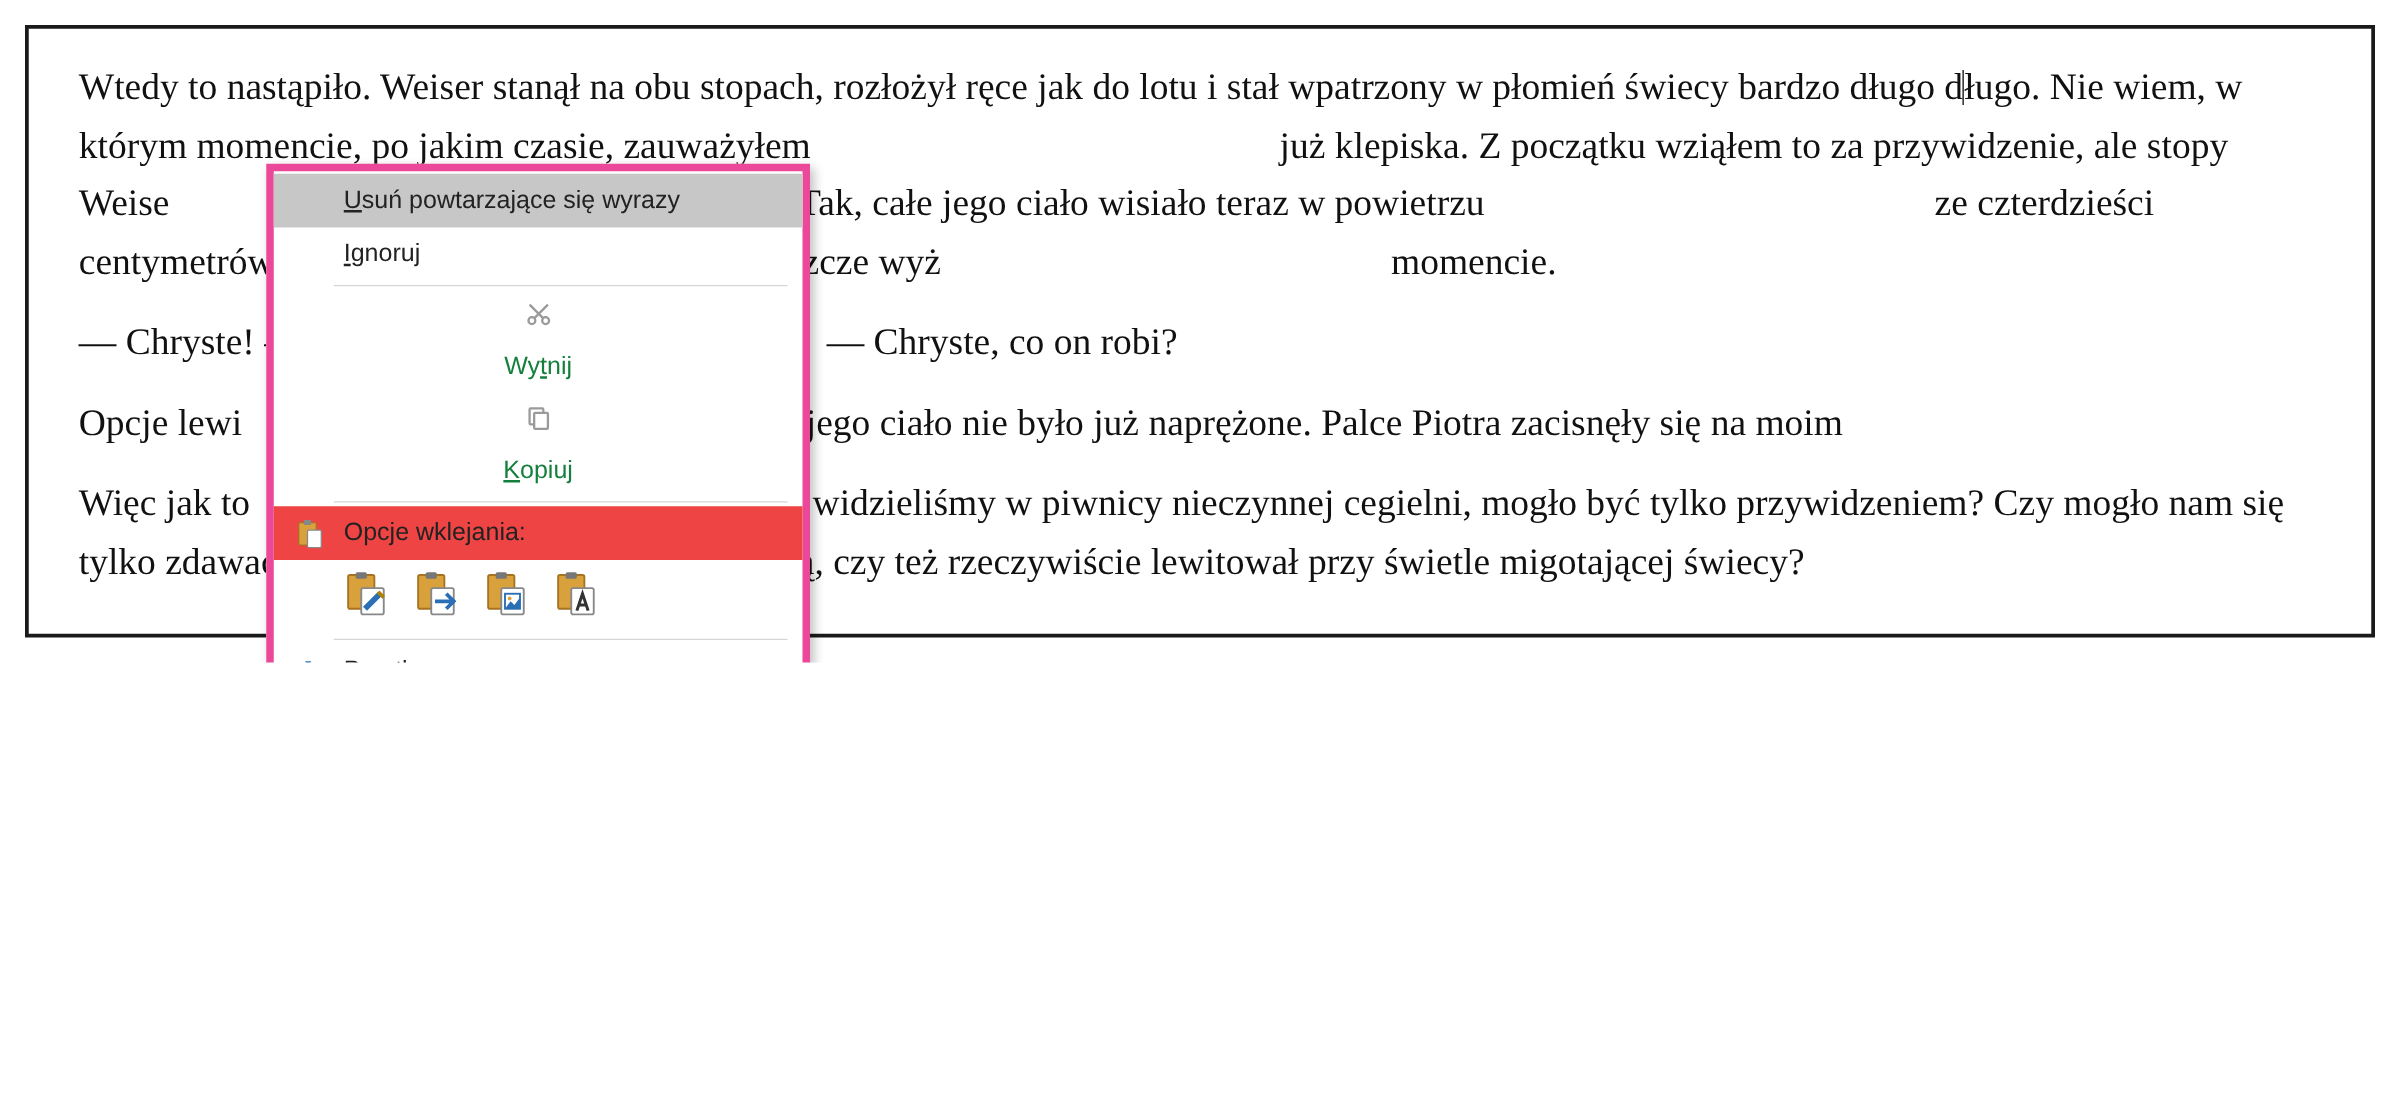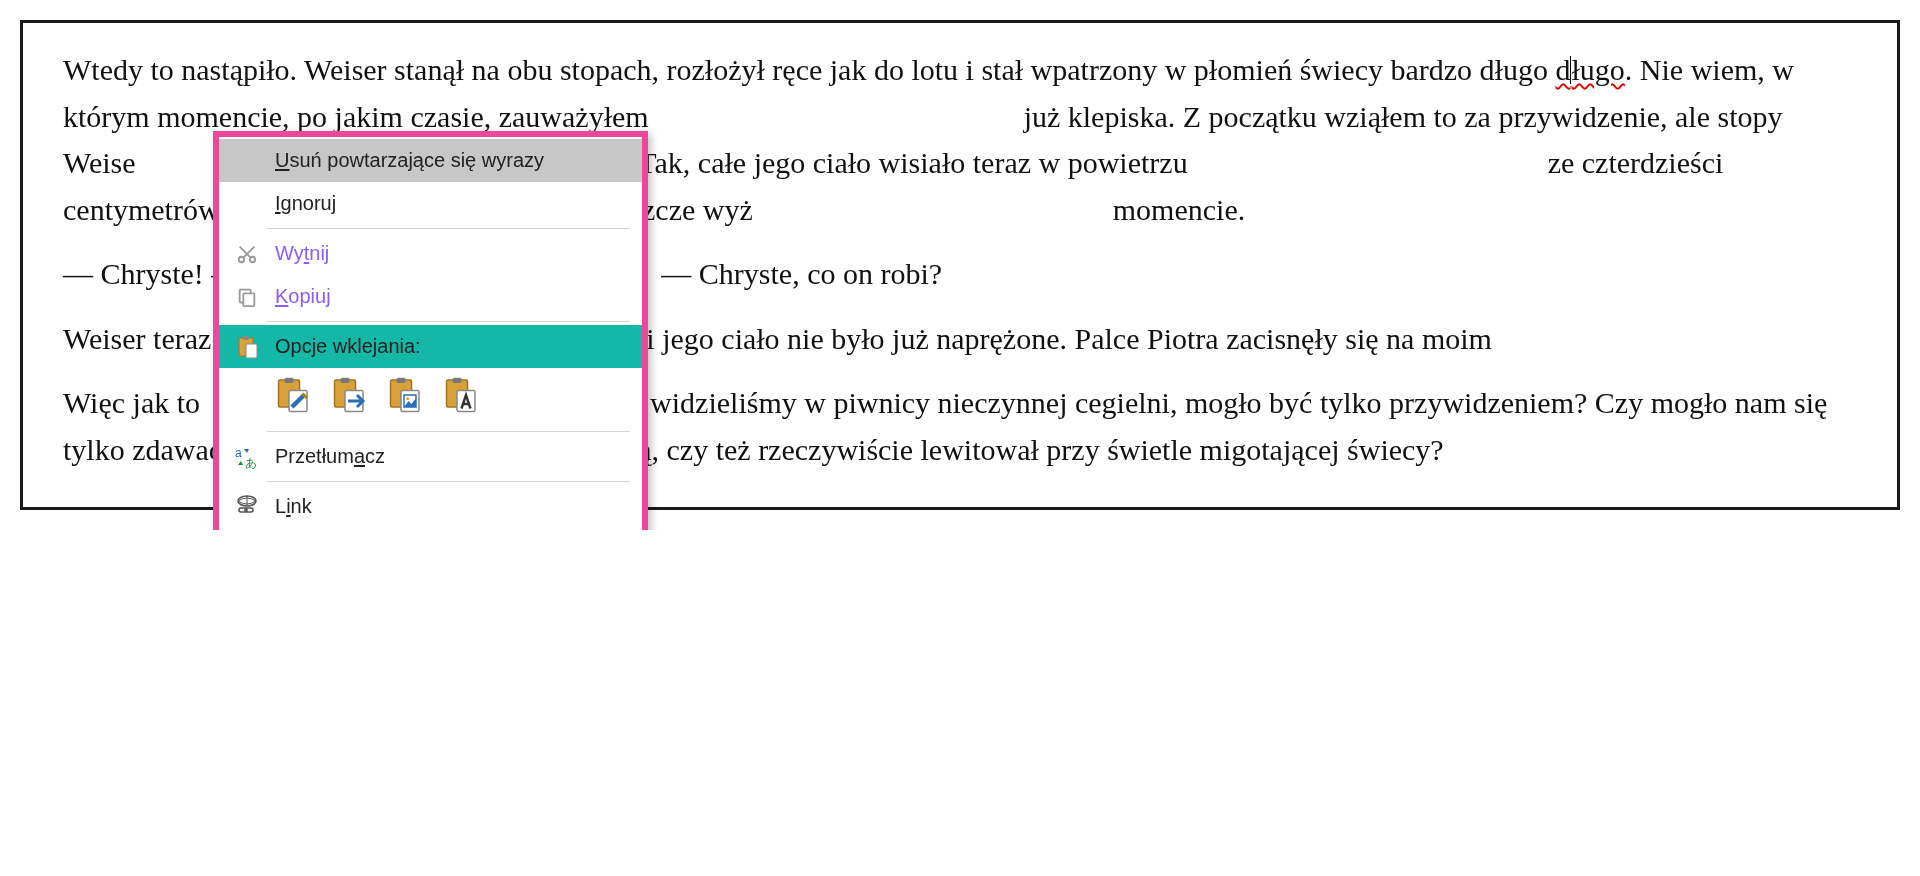--- a/index.html
+++ b/index.html
@@ -23,21 +23,20 @@
   .cursor {
     display: inline-block;
     width: 1px;
     height: 28px;
     background: #000;
     vertical-align: text-bottom;
     margin: 0 0 2px 0;
   }
   
   .wavy {
-    text-decoration: underline;
     text-decoration-style: wavy;
     text-decoration-color: #d00;
     text-decoration-thickness: 2px;
     text-underline-offset: 3px;
   }
 
   
   .ctxmenu {
     position: absolute;
     top: 108px;
@@ -54,24 +53,24 @@
   }
   .ctxitem {
     display: flex;
     align-items: center;
     gap: 14px;
     padding: 6px 14px 6px 14px;
     min-height: 38px;
     cursor: default;
   }
   .ctxitem.selected { background: #c7c7c7; }
-  .ctxitem.section { background: #14b8a6; }
+  .ctxitem.section { background: #ef4444; }
   .ctxitem .icon { width: 28px; height: 26px; display:flex; align-items:center; justify-content:center; flex-shrink:0; }
   .ctxitem .lbl { flex: 1; }
-  .ctxitem.disabled { color: #8b5cf6; }
+  .ctxitem.disabled { color: #15803d; flex-direction: column; }
   .sep {
     height: 1px;
     background: #d6d6d6;
     margin: 3px 12px 3px 48px;
   }
   .paste-row {
     display:flex;
     gap: 10px;
     padding: 4px 14px 10px 50px;
   }
@@ -102,21 +101,21 @@
     <span>momencie.</span>
   </div>
 
   <div class="para">
     <span>— Chryste! —</span>
     <span style="visibility:hidden;">xxxxxxxxxxxxxxxxxxxxxxxxxxx</span>
     <span>— Chryste, co on robi?</span>
   </div>
 
   <div class="para">
-    <span>Weiser teraz</span>
+    <span>Opcje lewi</span>
     <span style="visibility:hidden;">xxxxxxxxxxxxxxxxxxxxxxxxxxxx</span>
     <span>i jego ciało nie było już naprężone. Palce Piotra zacisnęły się na moim</span>
   </div>
 
   <div class="para" style="margin-bottom:4px;">
     <span>Więc jak to</span>
     <span style="visibility:hidden;">xxxxxxxxxxxxxxxxxxxxxxxxxxxxx</span>
     <span>widzieliśmy w piwnicy nieczynnej cegielni, mogło być tylko przywidzeniem? Czy mogło nam się tylko zdawać, że Weiser unosi się ponad podłogą, czy też rzeczywiście lewitował przy świetle migotającej świecy?</span>
   </div>
 

